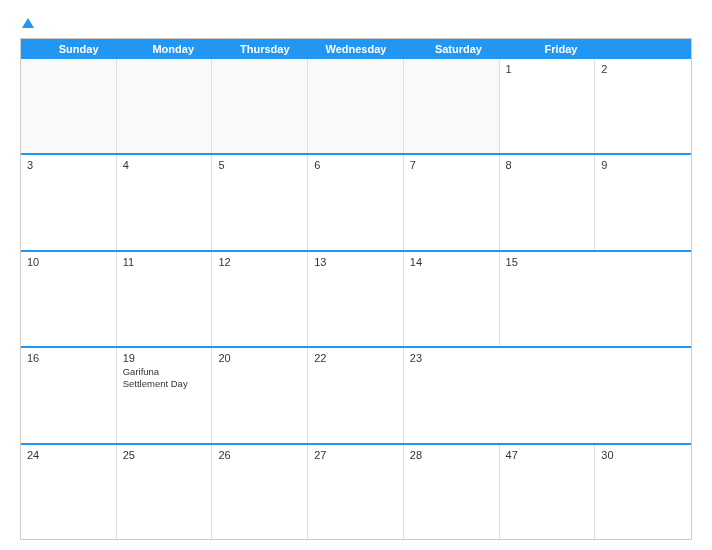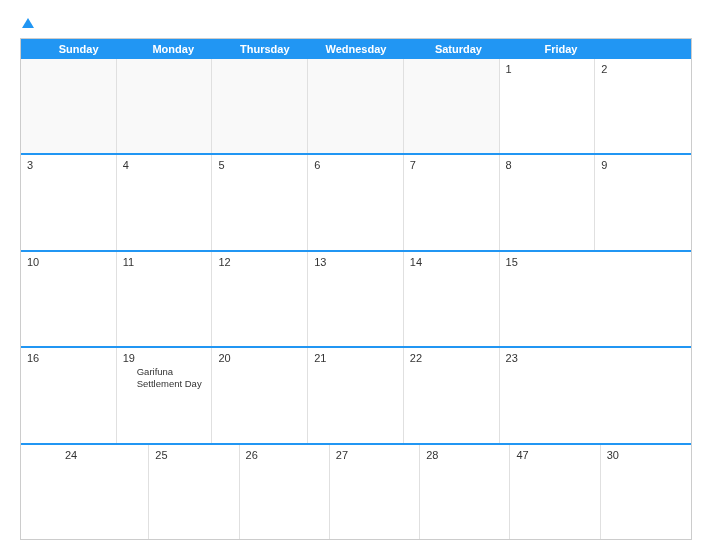--- a/index.html
+++ b/index.html
@@ -83,21 +83,20 @@
       flex-direction: column;
     }
     .cal-row {
       display: grid;
       grid-template-columns: repeat(7, 1fr);
       flex: 1;
       border-bottom: 2px solid #2196F3;
     }
     .cal-row:last-child {
       border-bottom: none;
-      margin-left: 38px;
     }
     .cal-cell {
       border-right: 1px solid #e0e0e0;
       padding: 4px 6px;
       font-size: 11px;
       color: #333;
       vertical-align: top;
       position: relative;
       display: flex;
       flex-direction: column;
@@ -111,21 +110,20 @@
     .day-num {
       font-size: 11px;
       color: #333;
       font-weight: normal;
     }
     .event-text {
       font-size: 9.5px;
       color: #333;
       margin-top: 2px;
       line-height: 1.3;
-      margin-left: 14px;
     }
     .logo-row {
       display: flex;
       align-items: center;
       gap: 0px;
     }
     .logo-text-group {
       display: flex;
       flex-direction: column;
       line-height: 1.1;
@@ -222,23 +220,20 @@
             <span class="day-num">16</span>
           </div>
           <div class="cal-cell">
             <span class="day-num">19</span>
             <span class="event-text">Garifuna Settlement Day</span>
           </div>
           <div class="cal-cell">
             <span class="day-num">20</span>
           </div>
           <div class="cal-cell">
-            <span class="day-num">21</span>
-          </div>
-          <div class="cal-cell">
             <span class="day-num">22</span>
           </div>
           <div class="cal-cell">
             <span class="day-num">23</span>
           </div>
         </div>
         <div class="cal-row">
           <div class="cal-cell">
             <span class="day-num">24</span>
           </div>

